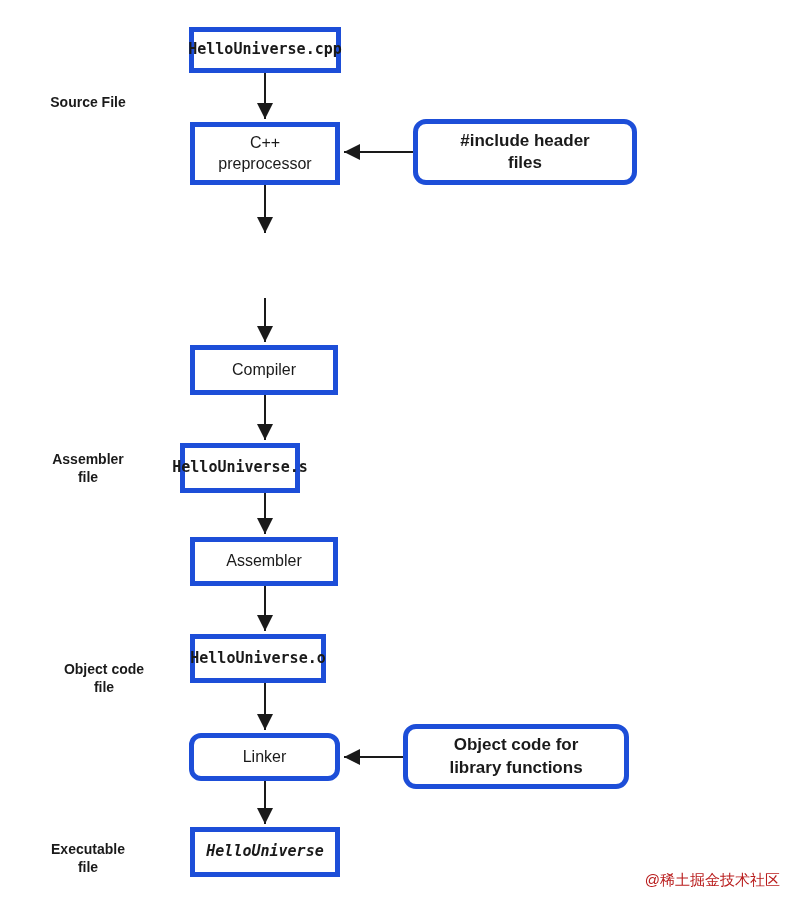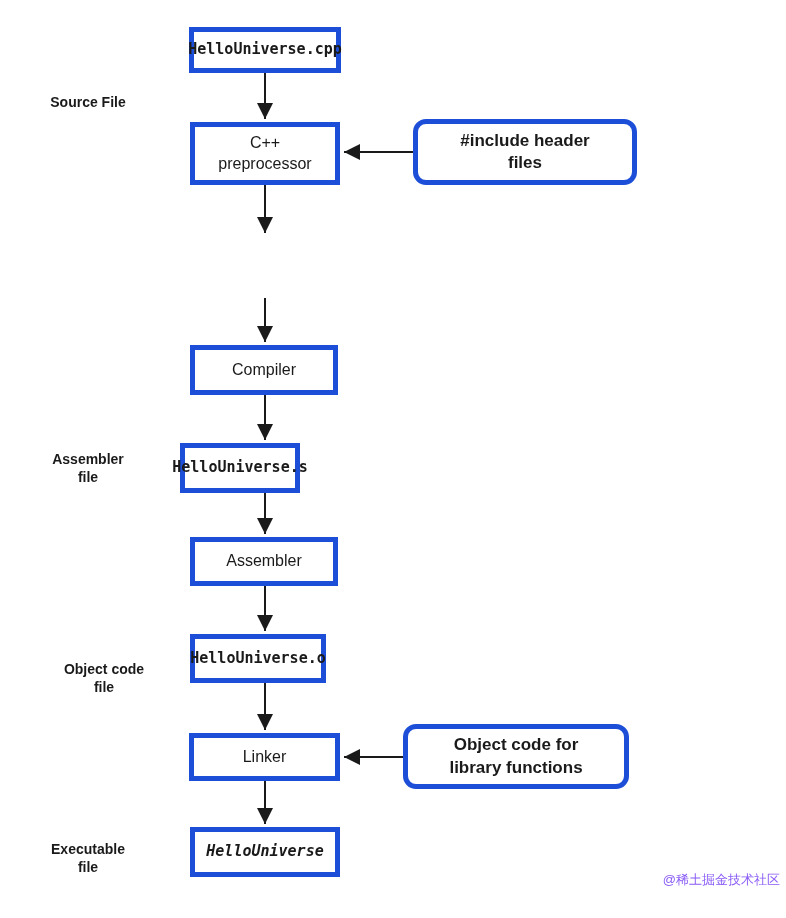--- a/index.html
+++ b/index.html
@@ -52,35 +52,35 @@
   #arrows {
     position: absolute;
     left: 0; top: 0;
     pointer-events: none;
   }
   #arrows line { stroke: #1a1a1a; stroke-width: 2; }
   .watermark {
     position: absolute;
     left: 608px; top: 871px;
     width: 172px;
-    font-size: 13px;
-    color: #8b5cf6;
+    font-size: 15px;
+    color: #b91c1c;
     text-align: right;
   }
 
   
   #b-src   { left: 189px; top: 27px;  width: 152px; height: 46px; }
   #b-pre   { left: 190px; top: 122px; width: 150px; height: 63px; }
   #b-inc   { left: 413px; top: 119px; width: 224px; height: 66px; }
   #b-tmp   { left: 156px; top: 236px; width: 226px; height: 62px; }
   #b-cmp   { left: 190px; top: 345px; width: 148px; height: 50px; }
   #b-asmf  { left: 180px; top: 443px; width: 120px; height: 50px; }
   #b-asm   { left: 190px; top: 537px; width: 148px; height: 49px; }
   #b-obj   { left: 190px; top: 634px; width: 136px; height: 49px; }
-  #b-lnk   { left: 189px; top: 733px; width: 151px; height: 48px; }
+  #b-lnk   { left: 189px; top: 733px; width: 151px; height: 48px; border-radius: 12px; }
   #b-lib   { left: 403px; top: 724px; width: 226px; height: 65px; }
   #b-exe   { left: 190px; top: 827px; width: 150px; height: 50px; font-style: italic; }
 
   #l-source     { left: 18px;  top: 93px;  width: 140px; }
   #l-assembler  { left: 18px;  top: 450px; width: 140px; }
   #l-objectcode { left: 24px;   top: 640px; width: 160px; margin-top: 20px; }
   #l-executable { left: 13px;  top: 840px; width: 150px; }
 </style>
 </head>
 <body>

